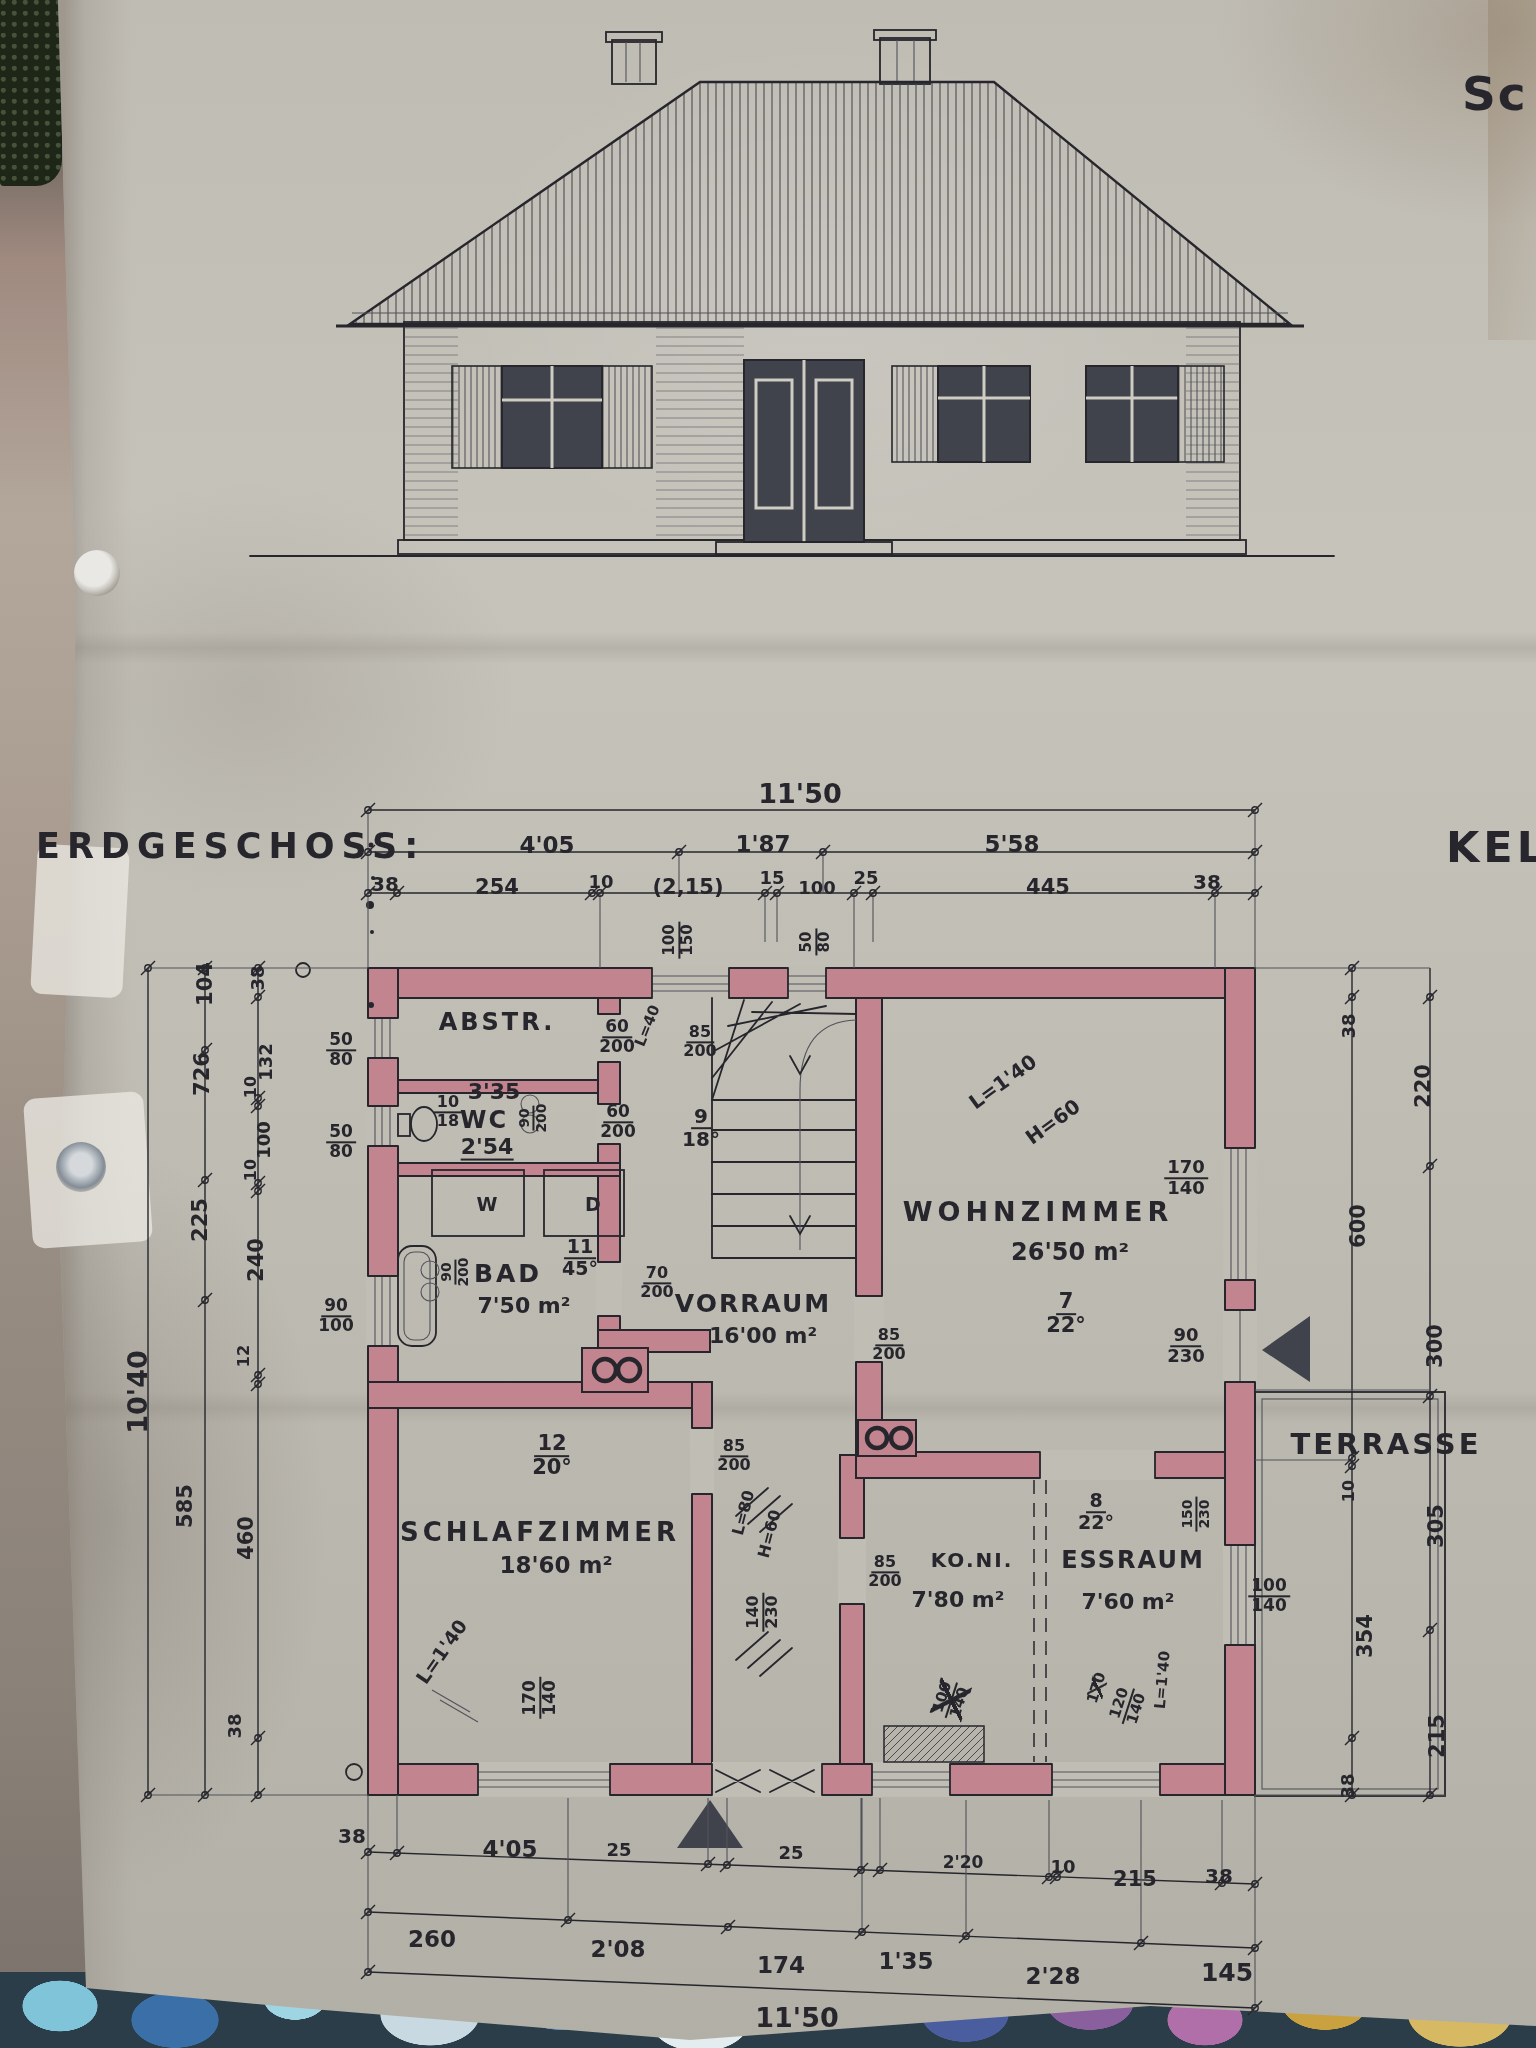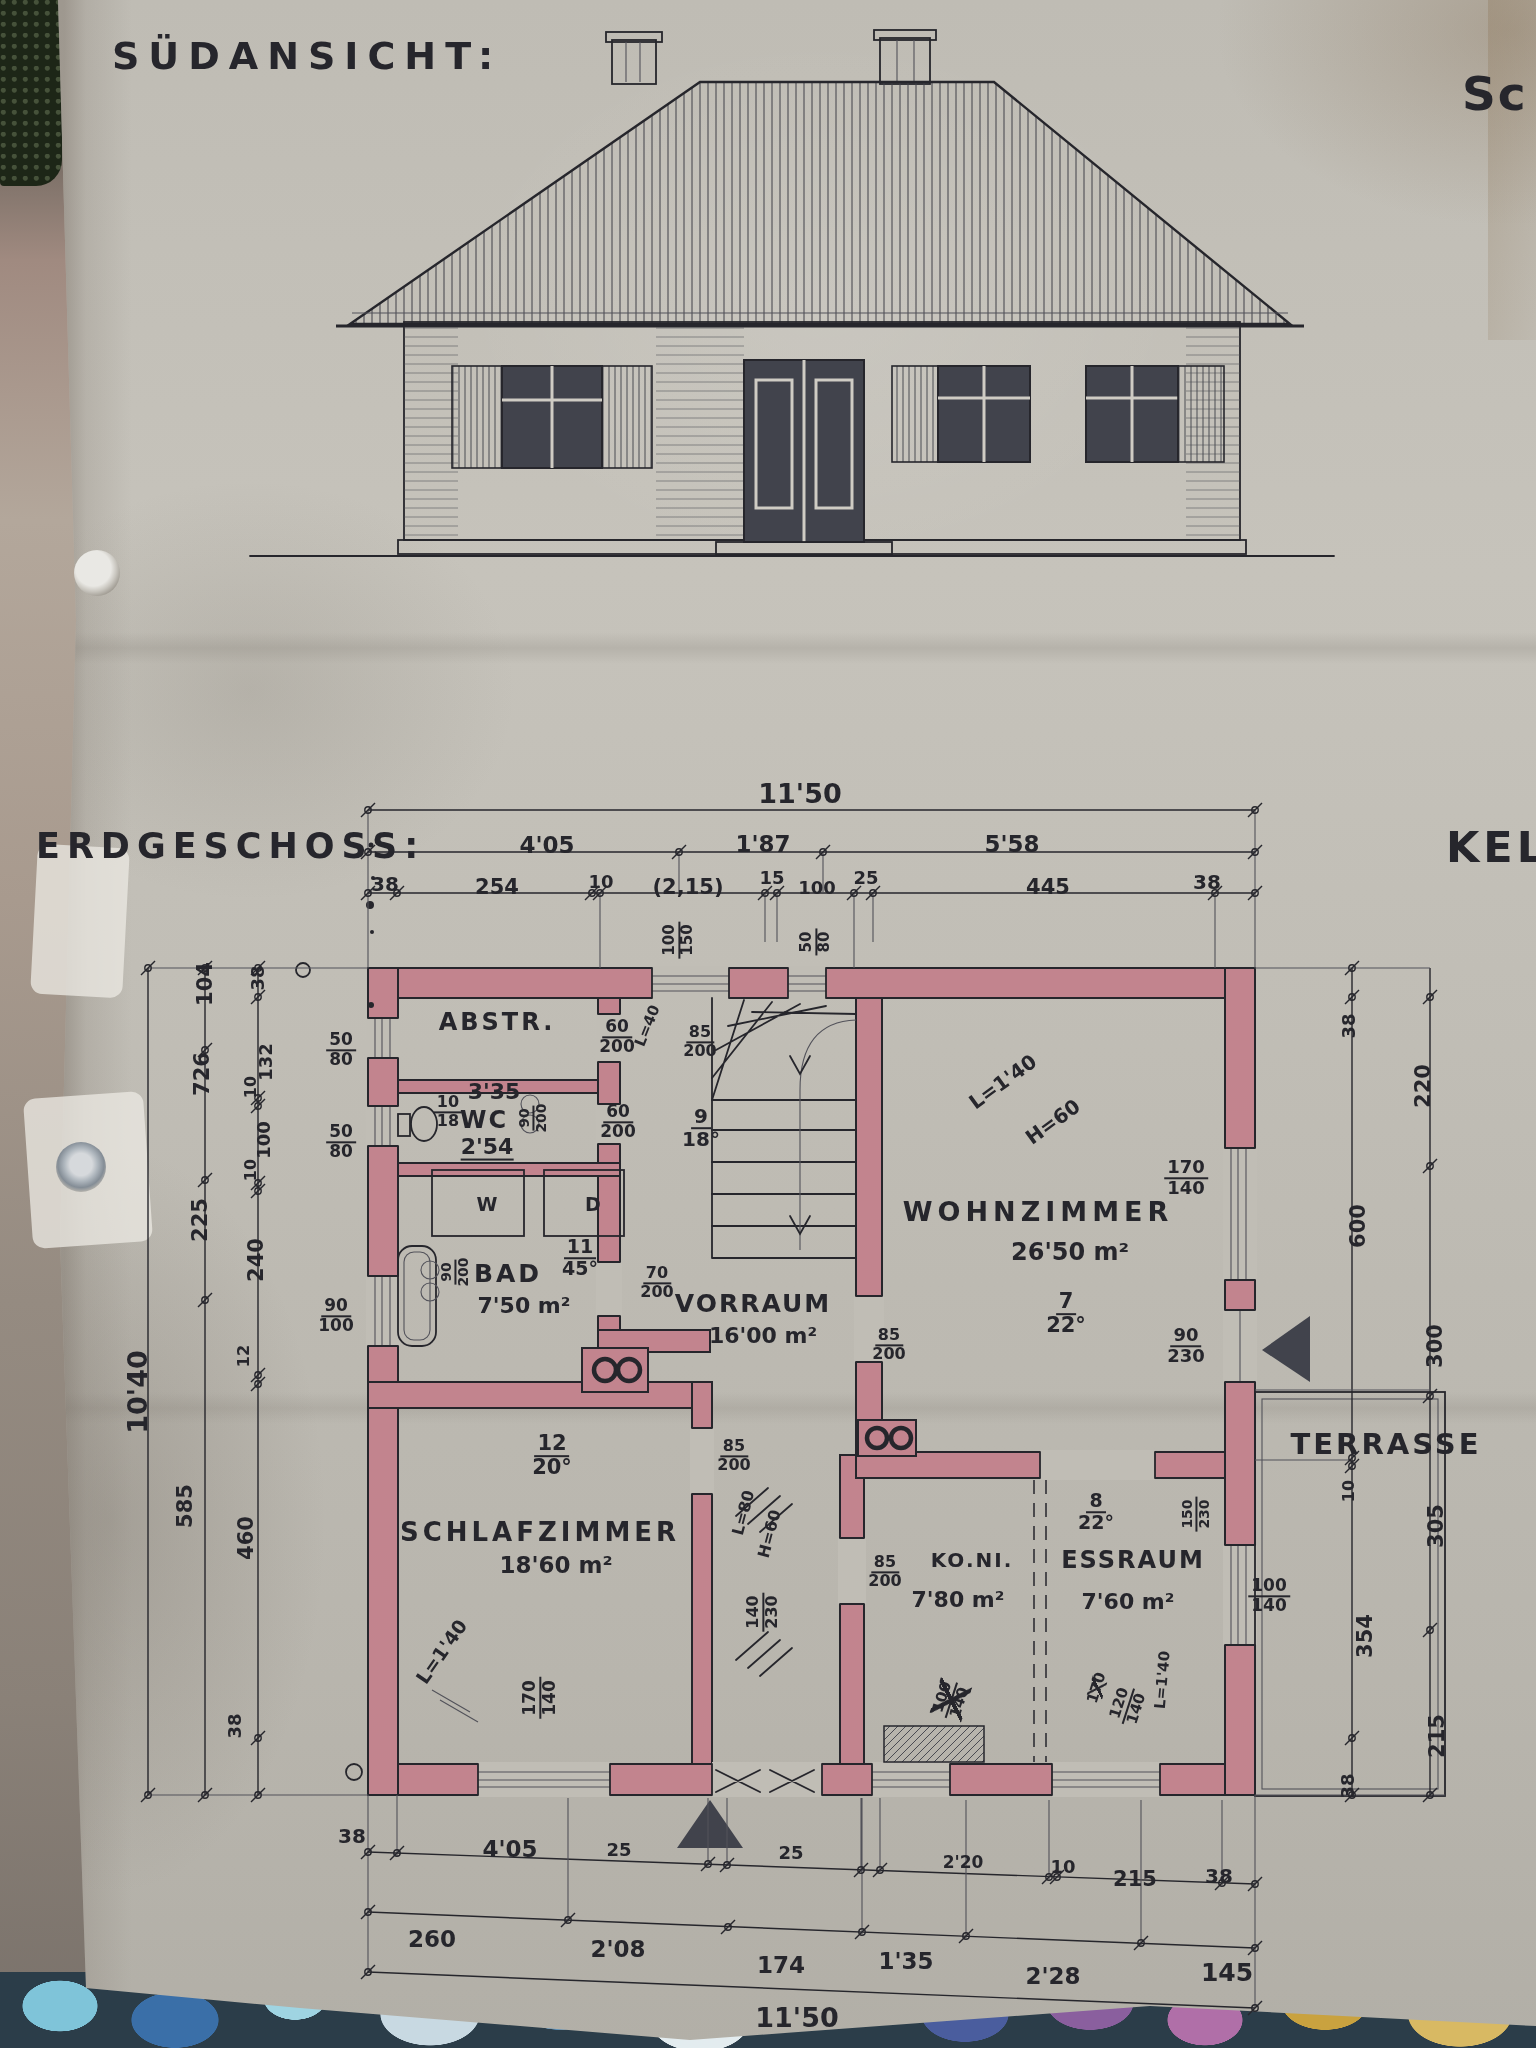--- a/index.html
+++ b/index.html
@@ -592,20 +592,19 @@
       </div>
       <div class="lbl crossed" style="left: 1097px; top: 1688px; font-size: 15px; transform: translate(-50%, -50%) rotate(-72deg);">170</div>
       <div class="lbl frac" style="left: 1128px; top: 1706px; font-size: 15px; transform: translate(-50%, -50%) rotate(-72deg);">
         <span class="num">120</span>
         <span class="den">140</span>
       </div>
       <div class="lbl" style="left: 1163px; top: 1680px; font-size: 15px; transform: translate(-50%, -50%) rotate(-85deg);">L=1'40</div>
       <div class="lbl" style="left: 1386px; top: 1444px; font-size: 29px; letter-spacing: 3px; transform: translate(-50%, -50%);">TERRASSE</div>
     </div>
 
-  <div class="hd" id="h-south">SÜDANSICHT:</div>
   <div class="hd" id="h-ground">ERDGESCHOSS:</div>
   <div class="hd" id="h-sc">Sc</div>
   <div class="hd" id="h-kel">KEL</div>
 
   <div class="hole hole1"></div>
   <div class="hole hole2"></div>
 </div>
 
 </body></html>

